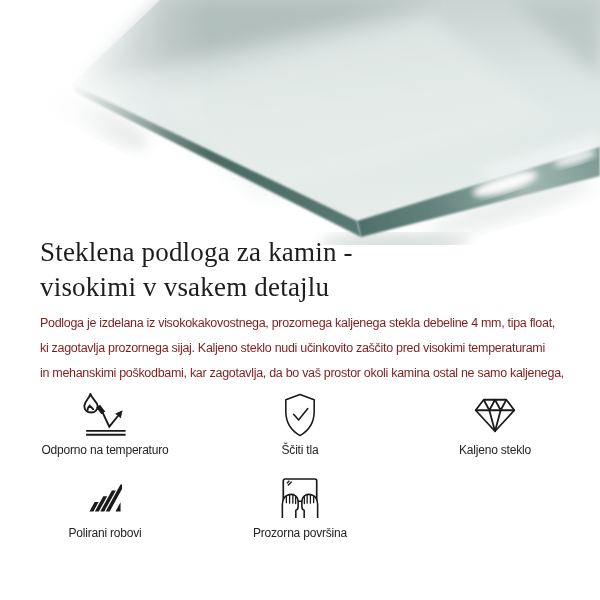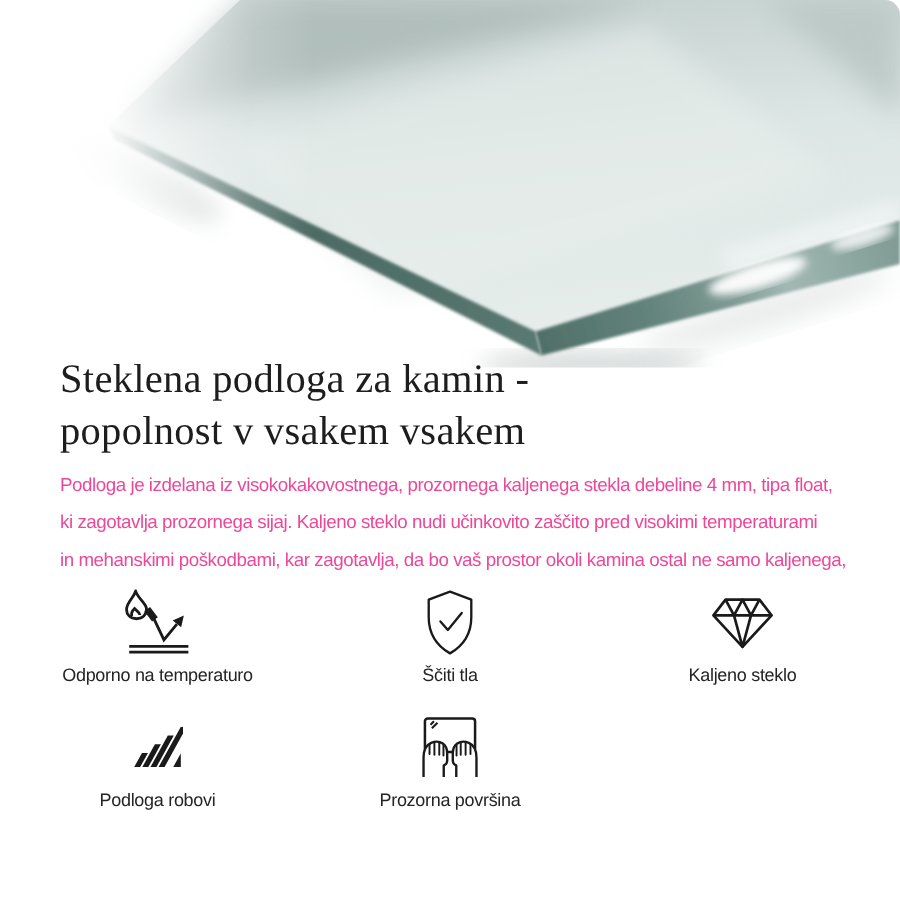--- a/index.html
+++ b/index.html
@@ -1,29 +1,29 @@
 <!DOCTYPE html>
 <html><head>
 <meta charset="utf-8">
 <style>
   html,body{margin:0;padding:0;background:#ffffff;}
   .page{
     position:relative;width:600px;height:600px;background:#ffffff;
-    overflow:hidden;font-family:"Liberation Sans",sans-serif;color:#3f3f3f;border-radius:10px;
+    overflow:hidden;font-family:"Liberation Sans",sans-serif;color:#3f3f3f;
   }
   .hero{position:absolute;top:0;left:0;width:600px;height:245px;}
   .hero svg{display:block;}
   .content{position:absolute;top:245px;left:0;width:600px;box-sizing:border-box;padding:0 40px;}
   .heading{
     margin-top:-10px;
     font-family:"Liberation Serif","DejaVu Serif",serif;
     font-size:27px;line-height:35px;font-weight:400;
     color:#1d1d1d;letter-spacing:.2px;
   }
-  .desc{margin-top:6px;font-size:12.5px;line-height:25px;letter-spacing:-0.3px;color:#ec4899;}
+  .desc{margin-top:6px;font-size:12.5px;line-height:25px;letter-spacing:-0.3px;color:#7f1d1d;}
   .desc div{white-space:nowrap;}
   .features{
     margin-top:6px;
     display:grid;
     grid-template-columns:130px 260px 130px;
     grid-row-gap:18px;
   }
   .feature{display:flex;flex-direction:column;align-items:center;}
   .icon-box{height:46px;display:flex;align-items:center;justify-content:center;}
   .icon-box svg{display:block;}
@@ -104,21 +104,21 @@
       <ellipse cx="575" cy="158" rx="22" ry="6" transform="rotate(-17 575 158)" fill="#ffffff" opacity="0.8" filter="url(#b3)"></ellipse>
 
       <rect x="0" y="0" width="210" height="245" fill="url(#fadeL)"></rect>
     </svg>
   </div>
 
   <div class="content">
 
     <h1 class="heading" style="margin-bottom:0;">
       <div>Steklena podloga za kamin -</div>
-      <div>popolnost v vsakem vsakem</div>
+      <div>visokimi v vsakem detajlu</div>
     </h1>
 
     <div class="desc">
       <div>Podloga je izdelana iz visokokakovostnega, prozornega kaljenega stekla debeline 4 mm, tipa float,</div>
       <div>ki zagotavlja prozornega sijaj. Kaljeno steklo nudi učinkovito zaščito pred visokimi temperaturami</div>
       <div>in mehanskimi poškodbami, kar zagotavlja, da bo vaš prostor okoli kamina ostal ne samo kaljenega,</div>
     </div>
 
     <div class="features">
 
@@ -163,21 +163,21 @@
       <div class="feature">
         <div class="icon-box">
           <svg width="34" height="30" viewBox="9 13 47 41">
             <polygon points="11,52 16.5,52 23.7,39 18.2,39" fill="#1a1a1a"></polygon>
             <polygon points="18.5,52 24,52 35.6,31 30.1,31" fill="#1a1a1a"></polygon>
             <polygon points="26,52 31.5,52 47.5,23 42,23" fill="#1a1a1a"></polygon>
             <polygon points="33.5,52 39,52 59.4,15 53.9,15" fill="#1a1a1a"></polygon>
             <polygon points="47,52 54,52 54,39.3" fill="#1a1a1a"></polygon>
           </svg>
         </div>
-        <div class="feature-label">Podloga robovi</div>
+        <div class="feature-label">Polirani robovi</div>
       </div>
 
       <div class="feature">
         <div class="icon-box">
           <svg width="52" height="43" viewBox="4 2 56 46">
             <rect x="14" y="4" width="36" height="24" rx="2" fill="none" stroke="#1a1a1a" stroke-width="1.8"></rect>
             <path d="M19,11 L23,7 M18,8.5 L20.5,6" stroke="#1a1a1a" stroke-width="1.5" fill="none"></path>
             <g id="hand">
               <path d="M13,46 L13,32 C13,26.5 15,23 18.5,21.5 C21.5,20.2 24.5,20.4 26.8,22 C29.2,23.7 30,26 30,29 L30,34 C30,36 29,37.2 27.5,37.7 L27.5,46" fill="#ffffff" stroke="#1a1a1a" stroke-width="1.7" stroke-linejoin="round"></path>
               <path d="M17.3,22.5 L17.3,29.5 M20.8,21 L20.8,30 M24.3,21.3 L24.3,30 M27.3,23 L27.3,30.5" stroke="#1a1a1a" stroke-width="1.4" fill="none" stroke-linecap="round"></path>

